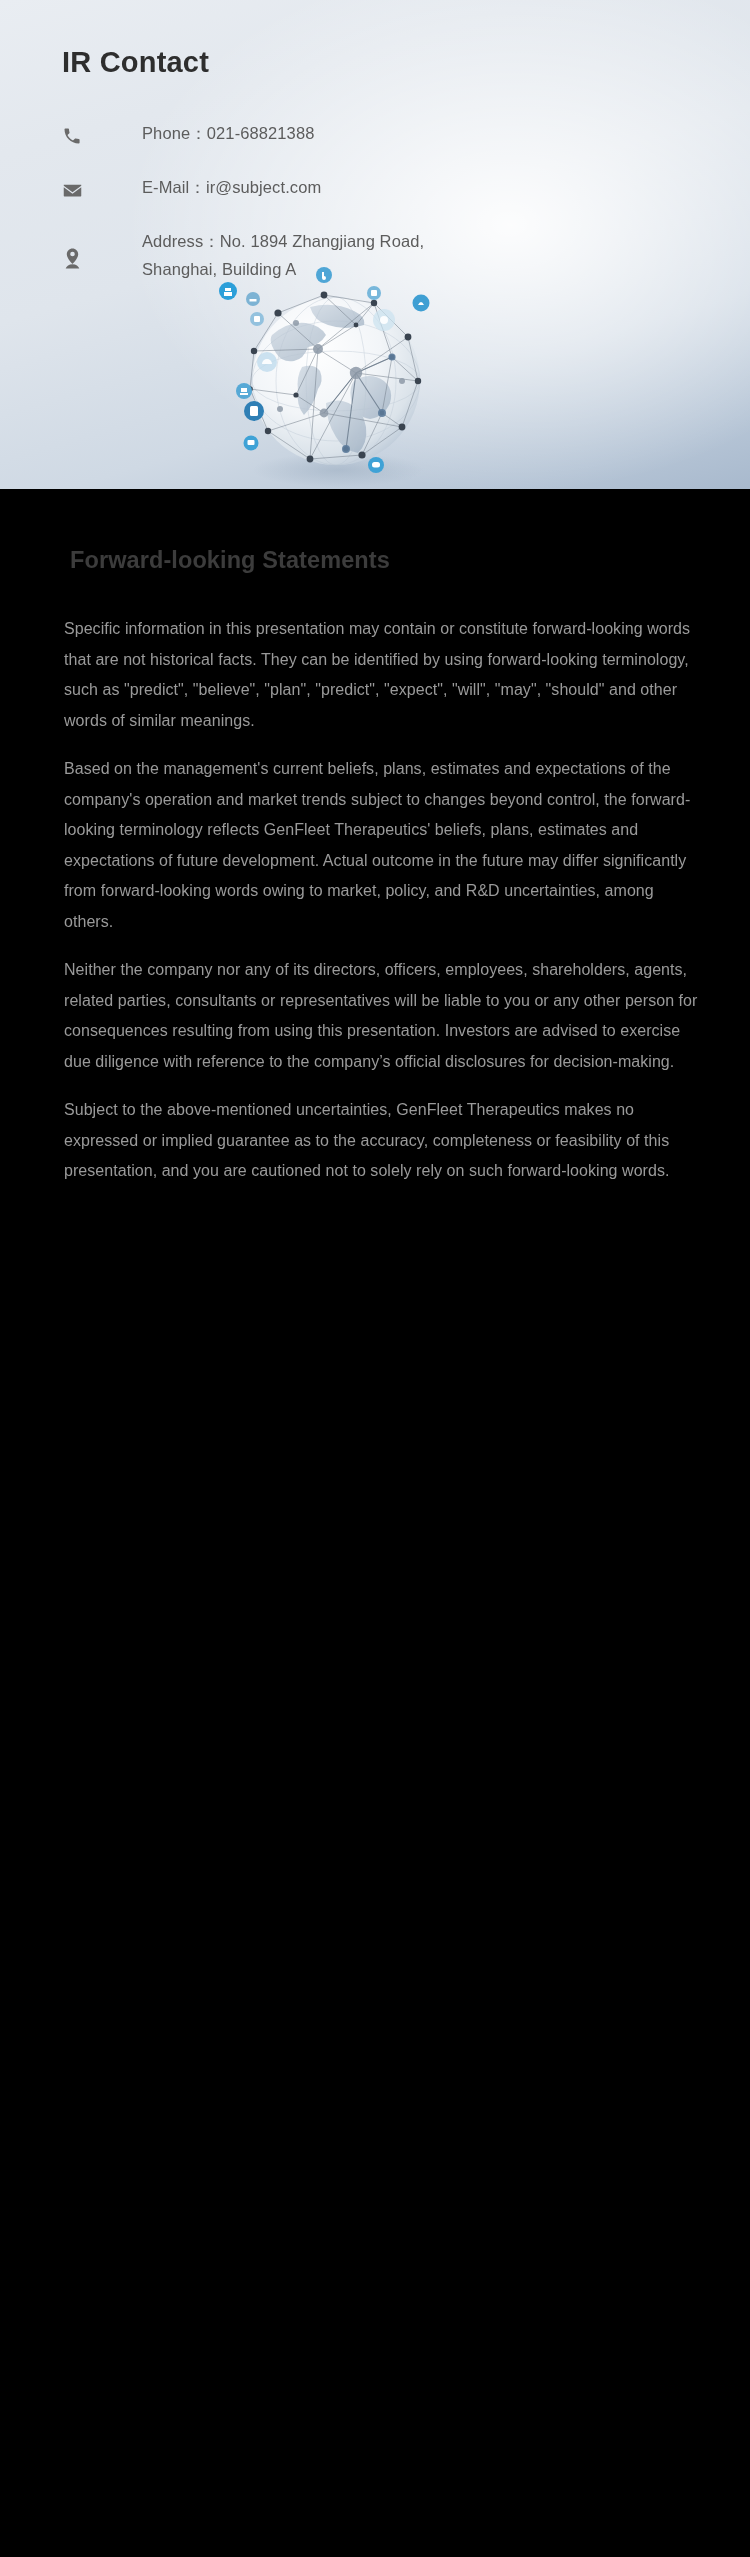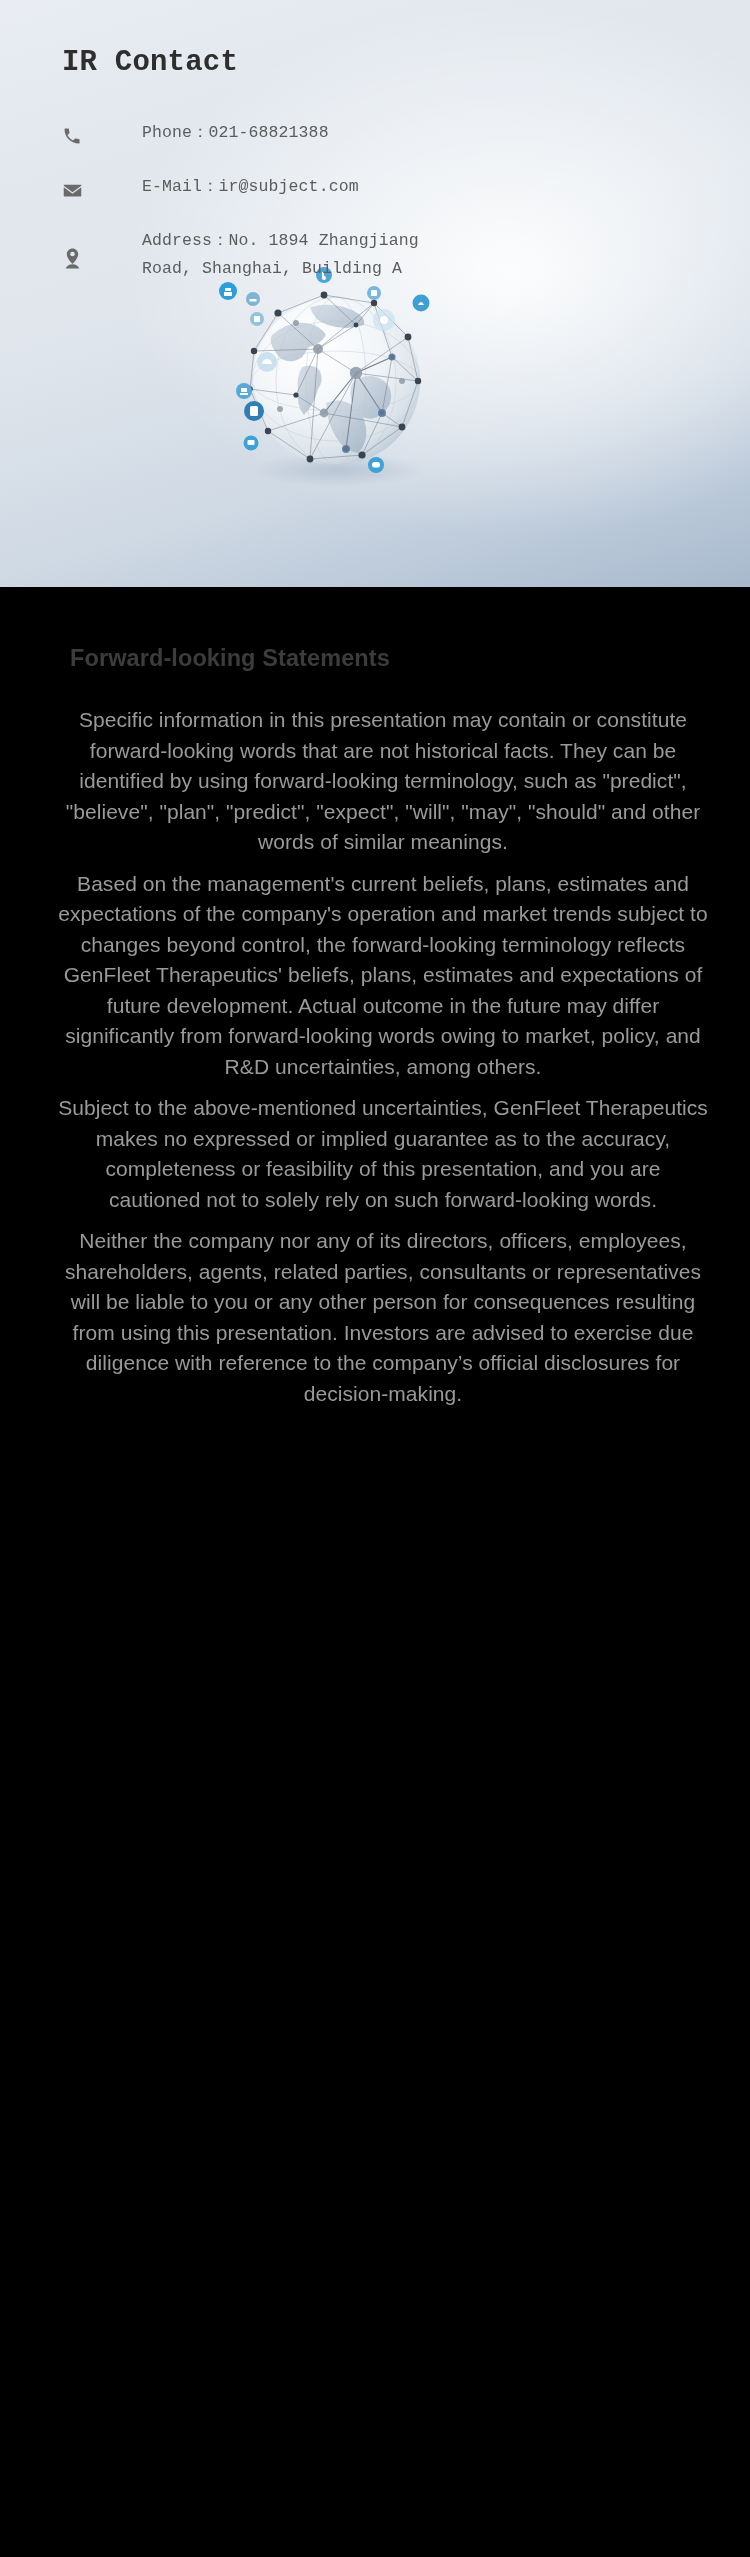--- a/index.html
+++ b/index.html
@@ -11,26 +11,25 @@
     width: 750px;
     height: 2557px;
     font-family: "Liberation Sans", sans-serif;
     overflow: hidden;
   }
 
   
   .contact-section {
     position: relative;
     width: 750px;
-    height: 587px;
+    height: 489px;
     overflow: hidden;
     background:
       radial-gradient(ellipse 620px 430px at 68% 46%, rgba(255,255,255,0.92) 0%, rgba(255,255,255,0.0) 62%),
       linear-gradient(164deg, #e9edf2 0%, #e3e8ee 22%, #dfe5ec 46%, #cfd9e4 72%, #b6c5d6 90%, #a8b9cd 100%);
-    font-family: Liberation Mono, monospace;
   }
   .contact-inner {
     position: relative;
     z-index: 4;
     padding: 46px 0 0 62px;
   }
   .page-title {
     font-size: 29px;
     font-weight: bold;
     color: #2e2e2e;
@@ -79,21 +78,20 @@
   .globe-wrap svg { display: block; }
 
   
   .fls-section {
     position: relative;
     width: 750px;
     height: 2020px;
     background: #000;
     padding: 0;
     box-sizing: border-box;
-    text-align: center;
   }
   .fls-head {
     display: flex;
     align-items: center;
     padding: 58px 0 0 46px;
   }
   .fls-bullet {
     width: 15px;
     min-width: 15px;
     height: 17px;
@@ -107,24 +105,24 @@
   .fls-title {
     font-size: 23.5px;
     font-weight: bold;
     color: #3c3c3c;
     letter-spacing: 0.1px;
   }
   .fls-body {
     padding: 22px 30px 0 46px;
   }
   .fls-p {
-    font-size: 21px;
+    font-size: 16px;
     line-height: 30.5px;
     color: #9a9a9a;
-    margin: 11px;
+    margin: 18px;
     letter-spacing: 0.05px;
   }
 </style>
 </head>
 <body>
 
 <section class="contact-section">
 
   <div class="globe-wrap">
     <svg width="260" height="250" viewBox="0 0 260 250" xmlns="http://www.w3.org/2000/svg">
@@ -284,16 +282,16 @@
   <div class="fls-head">
     <span class="fls-bullet">
       <span class="b-top"></span><span class="b-bot"></span>
     </span>
     <span class="fls-title">Forward-looking Statements</span>
   </div>
 
   <div class="fls-body">
     <p class="fls-p">Specific information in this presentation may contain or constitute forward-looking words that are not historical facts. They can be identified by using forward-looking terminology, such as "predict", "believe", "plan", "predict", "expect", "will", "may", "should" and other words of similar meanings.</p>
     <p class="fls-p">Based on the management's current beliefs, plans, estimates and expectations of the company's operation and market trends subject to changes beyond control, the forward-looking terminology reflects GenFleet Therapeutics' beliefs, plans, estimates and expectations of future development. Actual outcome in the future may differ significantly from forward-looking words owing to market, policy, and R&amp;D uncertainties, among others.</p>
+    <p class="fls-p">Neither the company nor any of its directors, officers, employees, shareholders, agents, related parties, consultants or representatives will be liable to you or any other person for consequences resulting from using this presentation. Investors are advised to exercise due diligence with reference to the company’s official disclosures for decision-making.</p>
     <p class="fls-p">Subject to the above-mentioned uncertainties, GenFleet Therapeutics makes no expressed or implied guarantee as to the accuracy, completeness or feasibility of this presentation, and you are cautioned not to solely rely on such forward-looking words.</p>
-    <p class="fls-p">Neither the company nor any of its directors, officers, employees, shareholders, agents, related parties, consultants or representatives will be liable to you or any other person for consequences resulting from using this presentation. Investors are advised to exercise due diligence with reference to the company’s official disclosures for decision-making.</p>
   </div>
 </section>
 
 </body></html>

